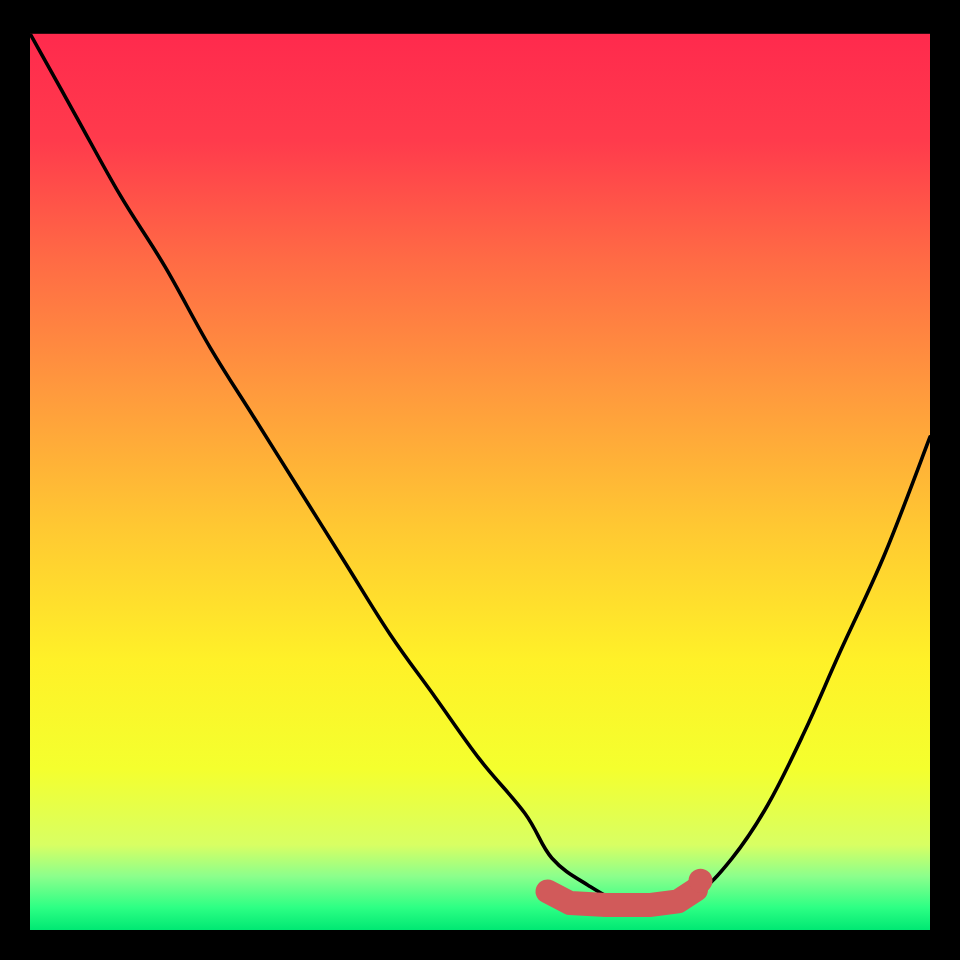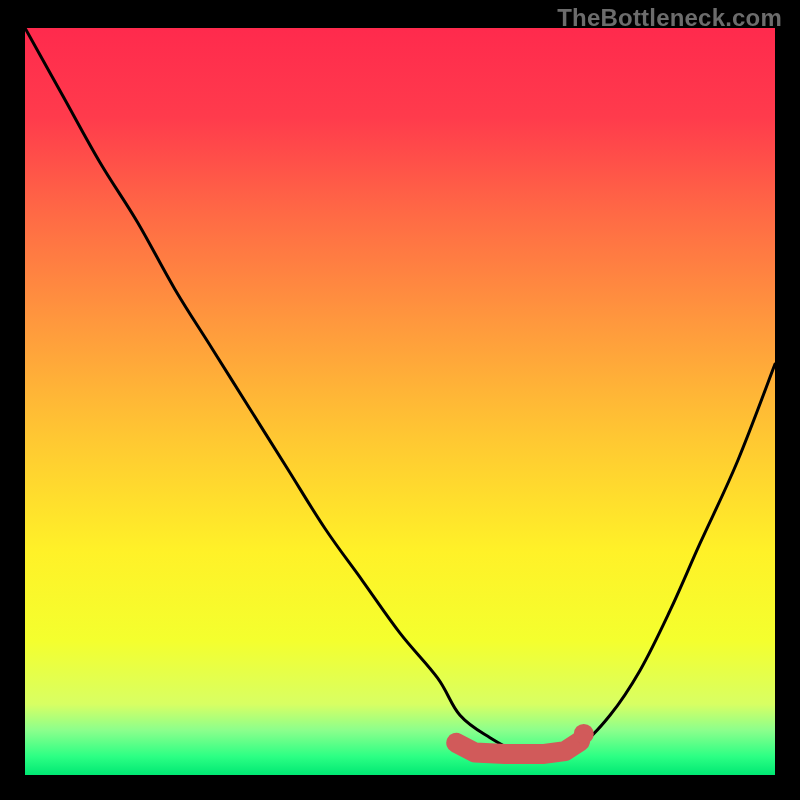--- a/index.html
+++ b/index.html
@@ -38,21 +38,20 @@
     stroke: #000;
     stroke-width: 3;
     stroke-linecap: round;
     stroke-linejoin: round;
   }
 </style>
 </head>
 <body>
 
 <div class="container">
-  <div class="watermark">TheBottleneck.com</div>
   <div class="plot-wrap">
     <svg class="plot" viewBox="0 0 750 747" preserveAspectRatio="none">
       <defs>
         <linearGradient id="bg-grad" x1="0" y1="0" x2="0" y2="1">
             <stop offset="0.00%" stop-color="#ff2a4d"></stop>
             <stop offset="12.00%" stop-color="#ff3b4c"></stop>
             <stop offset="25.00%" stop-color="#ff6a45"></stop>
             <stop offset="40.00%" stop-color="#ff9a3d"></stop>
             <stop offset="55.00%" stop-color="#ffc832"></stop>
             <stop offset="70.00%" stop-color="#fff128"></stop>

